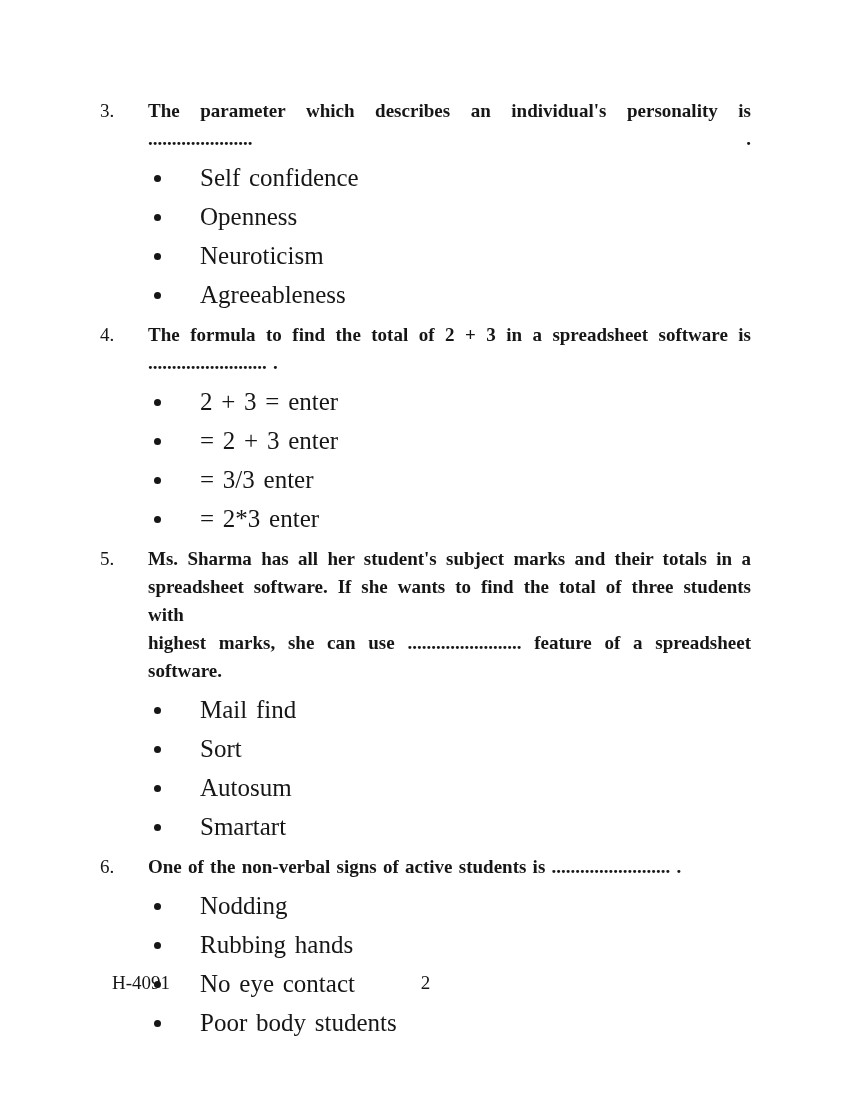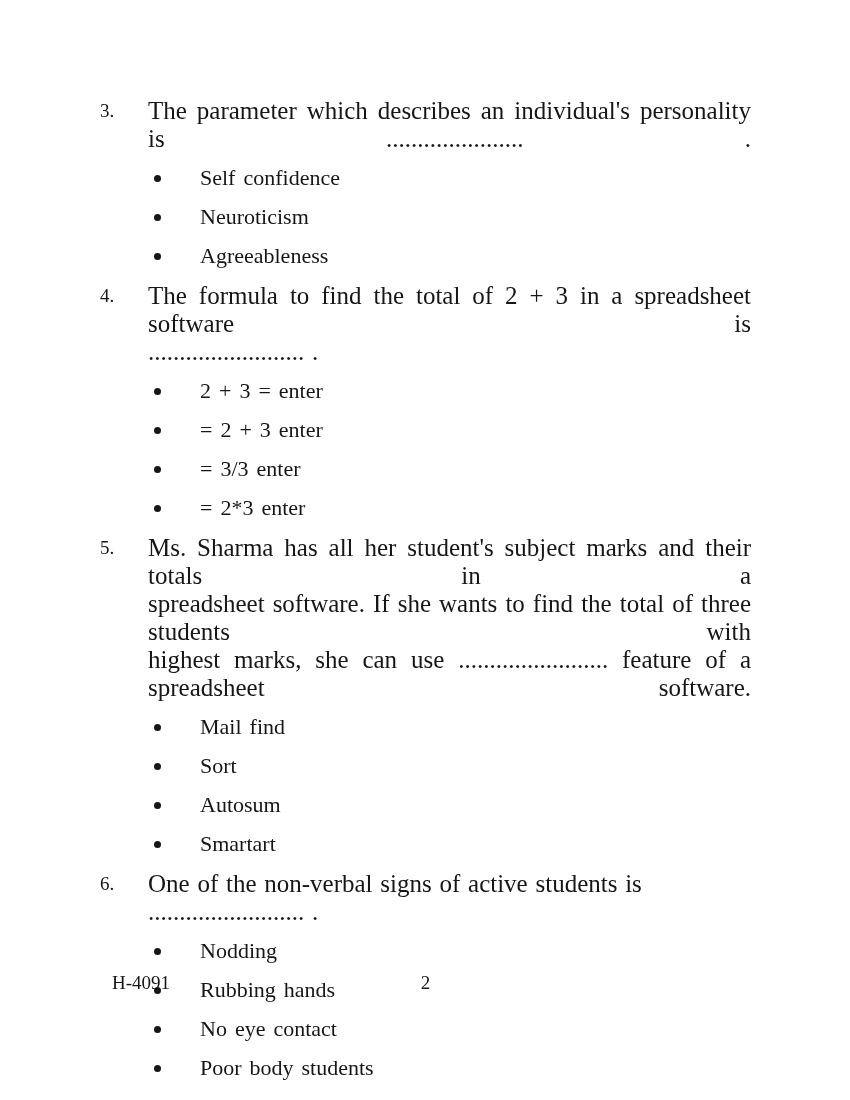--- a/index.html
+++ b/index.html
@@ -30,23 +30,24 @@
 
   .qnum {
     flex: 0 0 48px;
     font-size: 19px;
     line-height: 28px;
   }
 
   .qbody { flex: 1 1 auto; min-width: 0; }
 
   .qline {
-    font-size: 25px;
+    font-size: 19px;
     line-height: 28px;
     word-spacing: 1.5px;
+    font-weight: bold;
   }
 
   .jlast {
     text-align: justify;
     text-align-last: justify;
   }
 
   .options { margin-top: 2px; }
 
   .option {
@@ -64,21 +65,21 @@
     position: absolute;
     left: 2px;
     top: 11px;
     width: 7px;
     height: 7px;
     border-radius: 50%;
     background: #161616;
   }
 
   .olabel {
-    font-size: 22px;
+    font-size: 25px;
     line-height: 28px;
     word-spacing: 2.5px;
   }
 
   .footer {
     position: absolute;
     left: 100px;
     top: 969px;
     width: 651px;
     height: 28px;
@@ -101,20 +102,24 @@
           <div class="qline jlast">The parameter which describes an individual's personality is ...................... .</div>
         </div>
       </div>
       <div class="options">
         <div class="option">
           <span class="obullet"></span>
           <span class="olabel">Self confidence</span>
         </div>
         <div class="option">
           <span class="obullet"></span>
+          <span class="olabel">Openness</span>
+        </div>
+        <div class="option">
+          <span class="obullet"></span>
           <span class="olabel">Neuroticism</span>
         </div>
         <div class="option">
           <span class="obullet"></span>
           <span class="olabel">Agreeableness</span>
         </div>
       </div>
     </section>
 
     <section class="question">

